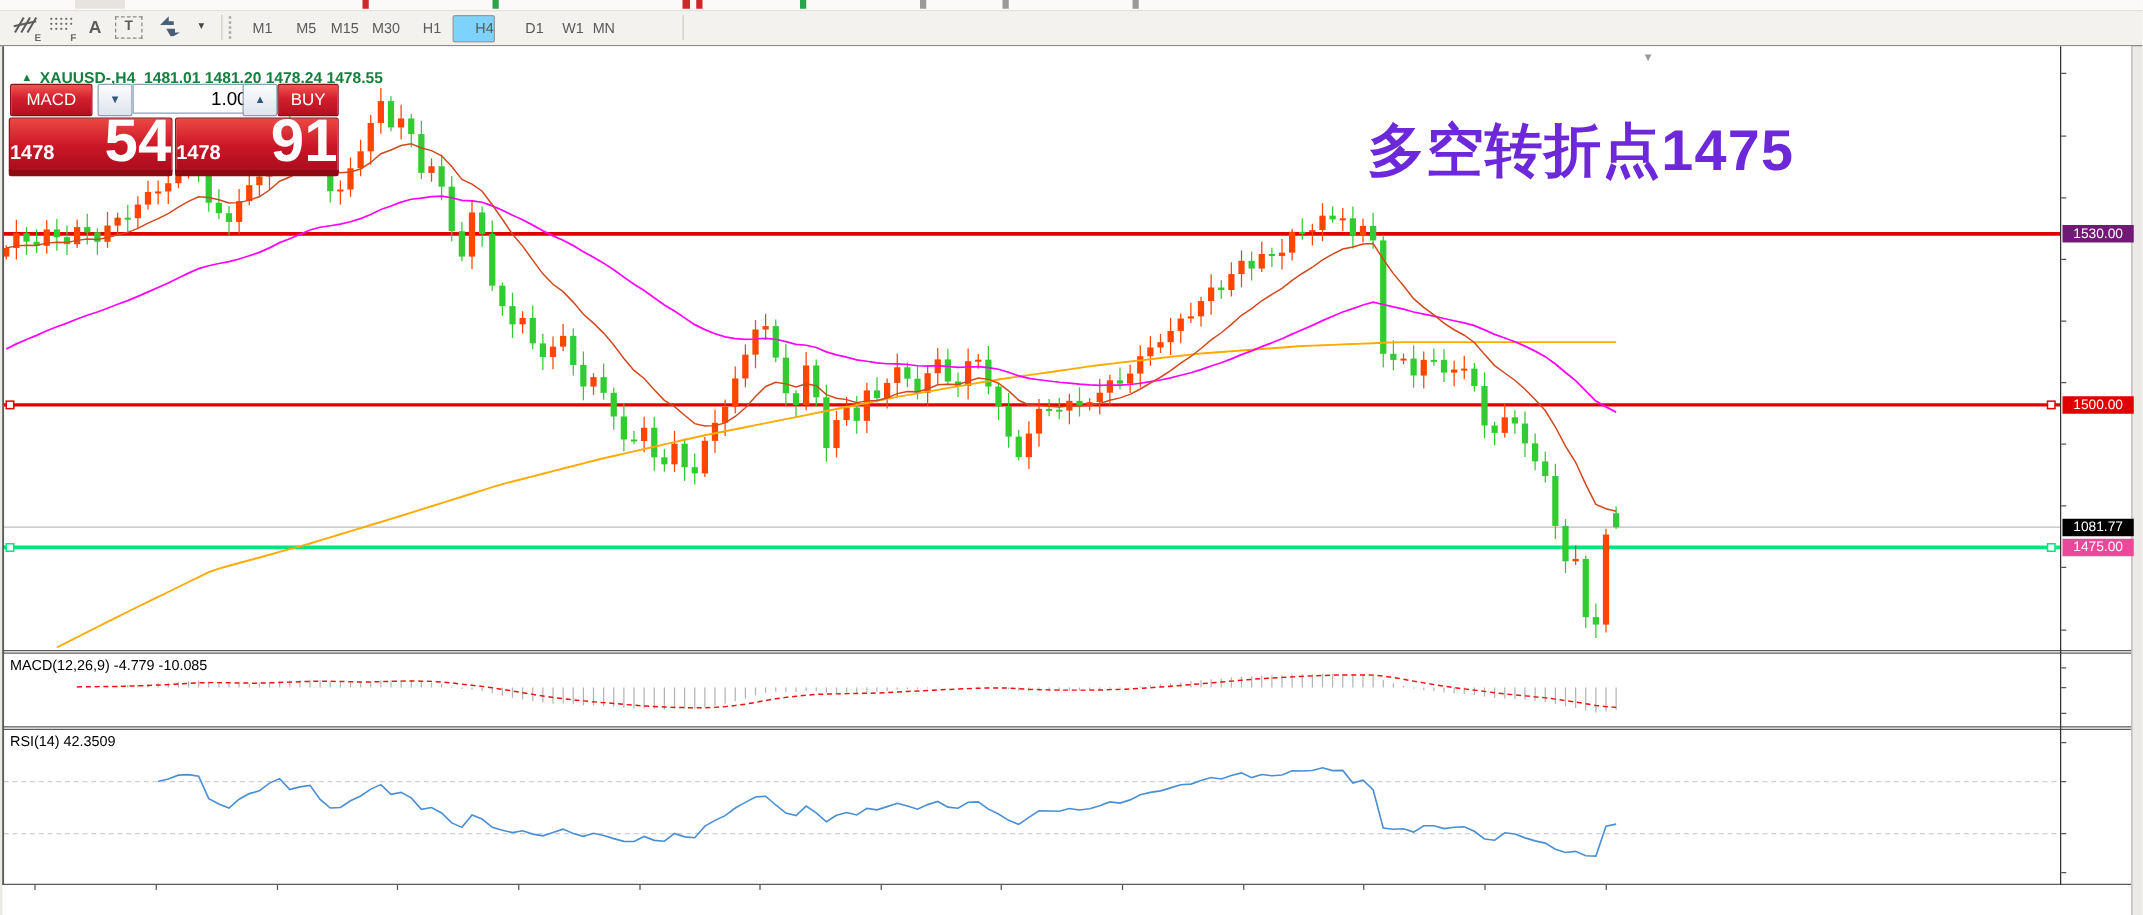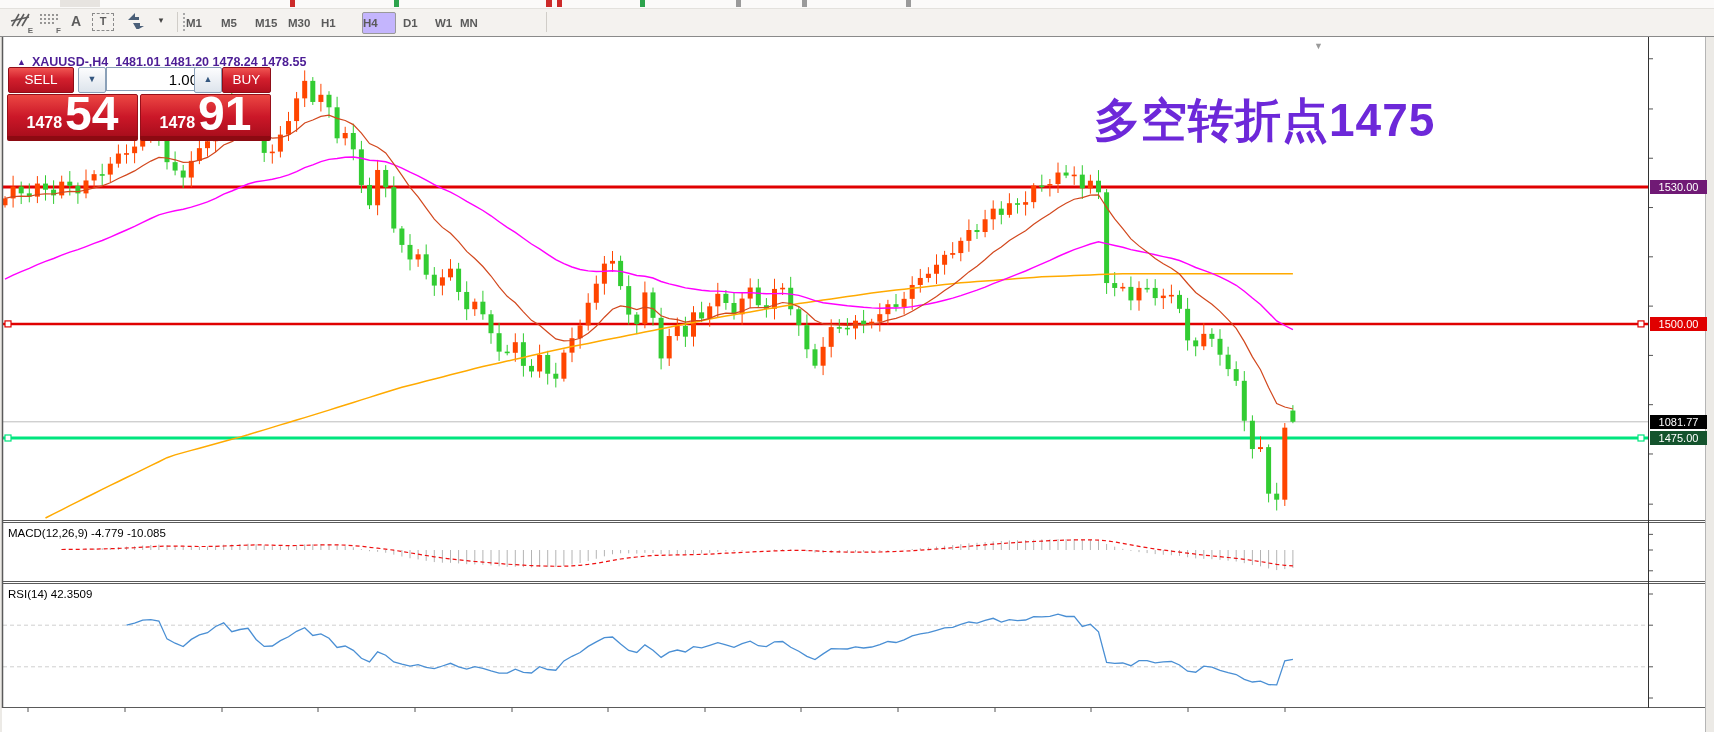--- a/index.html
+++ b/index.html
@@ -9,40 +9,40 @@
   
   #top-strip{left:0;top:0;width:1714px;height:8px;background:#fbfaf9;border-bottom:1px solid #e3e1dd}
   .frag{position:absolute;top:0;height:7px}
   
   #toolbar{left:0;top:9px;width:1714px;height:27px;background:#f4f2ef;border-bottom:1px solid #d9d6d1}
   .tbicon{position:absolute;top:2px;width:24px;height:22px;color:#5c5c5c;text-align:center;cursor:default}
   .tbicon svg{display:block;margin:0 auto}
   .tbsub{position:absolute;right:-1px;bottom:-2px;font-size:8px;font-weight:bold;color:#6a6a6a}
   .vsep{position:absolute;top:3px;width:0;height:20px;border-left:1px solid #d0cdc8}
   .dotsep{position:absolute;top:4px;width:3px;height:18px;border-left:2px dotted #a8a8a8}
-  .tf-btn{position:absolute;top:3px;height:20px;line-height:20px;text-align:left;
-          font-size:11.5px;font-weight:bold;color:#5a5a5a;border:1px solid transparent;border-radius:2px;cursor:default}
-  .tf-btn.active{background:#c4b5fd;border-color:#9a9a9a}
+  .tf-btn{position:absolute;top:3px;height:20px;line-height:20px;text-align:right;
+          font-size:11.5px;font-weight:normal;color:#5a5a5a;border:1px solid transparent;border-radius:2px;cursor:default}
+  .tf-btn.active{background:#7dd3fc;border-color:#9a9a9a}
   
   #win-border-top{left:0;top:36px;width:1714px;height:1px;background:#8a8a8a}
-  #symbol-row{left:10px;top:41px;height:16px;font-size:12.5px;font-weight:bold;color:#4c1d95;white-space:pre}
+  #symbol-row{left:10px;top:41px;height:16px;font-size:12.5px;font-weight:bold;color:#15803d;white-space:pre}
   #symbol-row .tri{font-size:9px;position:relative;top:-1px;margin-right:6px}
   
   #trade-panel{left:5px;top:58px;width:267px;height:84px}
   .tp-btn{position:absolute;top:9px;height:24px;line-height:24px;text-align:center;color:#fff;
           font-size:13.5px;border:1px solid #8e0e18;border-radius:2px;
           background:linear-gradient(180deg,#f05552 0%,#d31f2d 45%,#b31020 100%);cursor:pointer}
   .stepbtn{position:absolute;top:9px;width:26px;height:24px;border:1px solid #8aa0b8;border-radius:2px;
            background:linear-gradient(180deg,#fdfdfe,#dde4ec);text-align:center;line-height:22px;
            color:#33567f;font-size:9px;cursor:pointer}
   #vol-input{position:absolute;left:101px;top:9px;width:86px;height:22px;border:1px solid #8aa0b8;
              text-align:right;font-size:15px;padding:0 5px;font-family:"Liberation Sans",sans-serif}
   .tile{position:absolute;top:36px;width:129px;height:42px;border:1px solid #97101a;border-radius:2px;
         background:linear-gradient(180deg,#ec4743 0%,#cb1728 52%,#a80d1c 100%);
-        display:flex;align-items:flex-end;justify-content:center;color:#fff;cursor:pointer}
+        display:flex;align-items:flex-end;justify-content:space-between;color:#fff;cursor:pointer}
   .tile .small{font-size:16px;font-weight:bold;margin-bottom:5px}
   .tile .big{font-size:48px;font-weight:bold;line-height:0.95;margin-left:3px}
   .tile-bottom{position:absolute;top:78px;width:131px;height:5px;background:#8c0a12;border-radius:0 0 2px 2px}
   
   #annotation{left:1094px;top:90px;font-size:46px;font-weight:bold;white-space:nowrap;letter-spacing:1px;z-index:4}
   
   .ptag{position:absolute;left:1650px;width:57px;height:14px;line-height:14px;text-align:center;
         font-size:11px;z-index:3}
   .axlab{position:absolute;left:1656px;height:13px;line-height:13px;font-size:11.5px;color:#000;white-space:nowrap}
   .indlab{position:absolute;left:8px;font-size:11.5px;color:#000;z-index:3;white-space:pre}
@@ -645,21 +645,21 @@
     <line x1="1091" y1="708" x2="1091" y2="712" stroke="#555" stroke-width="1"></line>
     <line x1="1188" y1="708" x2="1188" y2="712" stroke="#555" stroke-width="1"></line>
     <line x1="1285" y1="708" x2="1285" y2="712" stroke="#555" stroke-width="1"></line>
   </svg>
 
 <div class="abs" id="symbol-row" style="z-index:3">
   <span class="tri">▲</span><span>XAUUSD-,H4  1481.01 1481.20 1478.24 1478.55</span>
 </div>
 
 <div class="abs" id="trade-panel" style="z-index:5">
-  <div class="tp-btn" style="left:3px;width:64px">SELL</div>
+  <div class="tp-btn" style="left:3px;width:64px">MACD</div>
   <div class="stepbtn" style="left:73px">▼</div>
   <input id="vol-input" value="1.00" style="">
   <div class="stepbtn" style="left:189px">▲</div>
   <div class="tp-btn" style="left:217px;width:47px">BUY</div>
   <div class="tile" style="left:2px">
     <span class="small">1478</span>
     <span class="big">54</span>
   </div>
   <div class="tile" style="left:135px">
     <span class="small">1478</span>
@@ -681,21 +681,21 @@
 <div class="axlab" style="top: 151.749px;">1536.30</div>
 <div class="axlab" style="top: 201.036px;">1525.50</div>
 <div class="axlab" style="top: 250.323px;">1514.70</div>
 <div class="axlab" style="top: 299.61px;">1503.90</div>
 <div class="axlab" style="top: 348.897px;">1493.10</div>
 <div class="axlab" style="top: 398.184px;">1482.30</div>
 <div class="axlab" style="top: 447.471px;">1471.50</div>
 <div class="axlab" style="top: 497.67px;">1460.50</div>
 <div class="ptag" style="top: 180px; background: #701a75; color: rgb(255, 255, 255);">1530.00</div>
 <div class="ptag" style="top: 316.908px; background: rgb(224, 0, 0); color: rgb(255, 255, 255);">1500.00</div>
-<div class="ptag" style="top: 430.998px; background: #14532d; color: rgb(255, 255, 255);">1475.00</div>
+<div class="ptag" style="top: 430.998px; background: #ec4899; color: rgb(255, 255, 255);">1475.00</div>
 <div class="ptag" style="top: 414.797px; background: rgb(0, 0, 0); color: rgb(255, 255, 255);">1081.77</div>
 <div class="axlab" style="top: 528.374px;">9.766</div>
 <div class="axlab" style="top: 544px;">0.00</div>
 <div class="axlab" style="top: 564.786px;">-12.991</div>
 <div class="axlab" style="top: 588px;">100</div>
 <div class="axlab" style="top: 619.2px;">70</div>
 <div class="axlab" style="top: 660.8px;">30</div>
 <div class="axlab" style="top: 692px;">0</div>
 <div class="datelab" style="left: 3px;">25 Aug 2019</div>
 <div class="datelab" style="left: 100px;">27 Aug 20:00</div>

